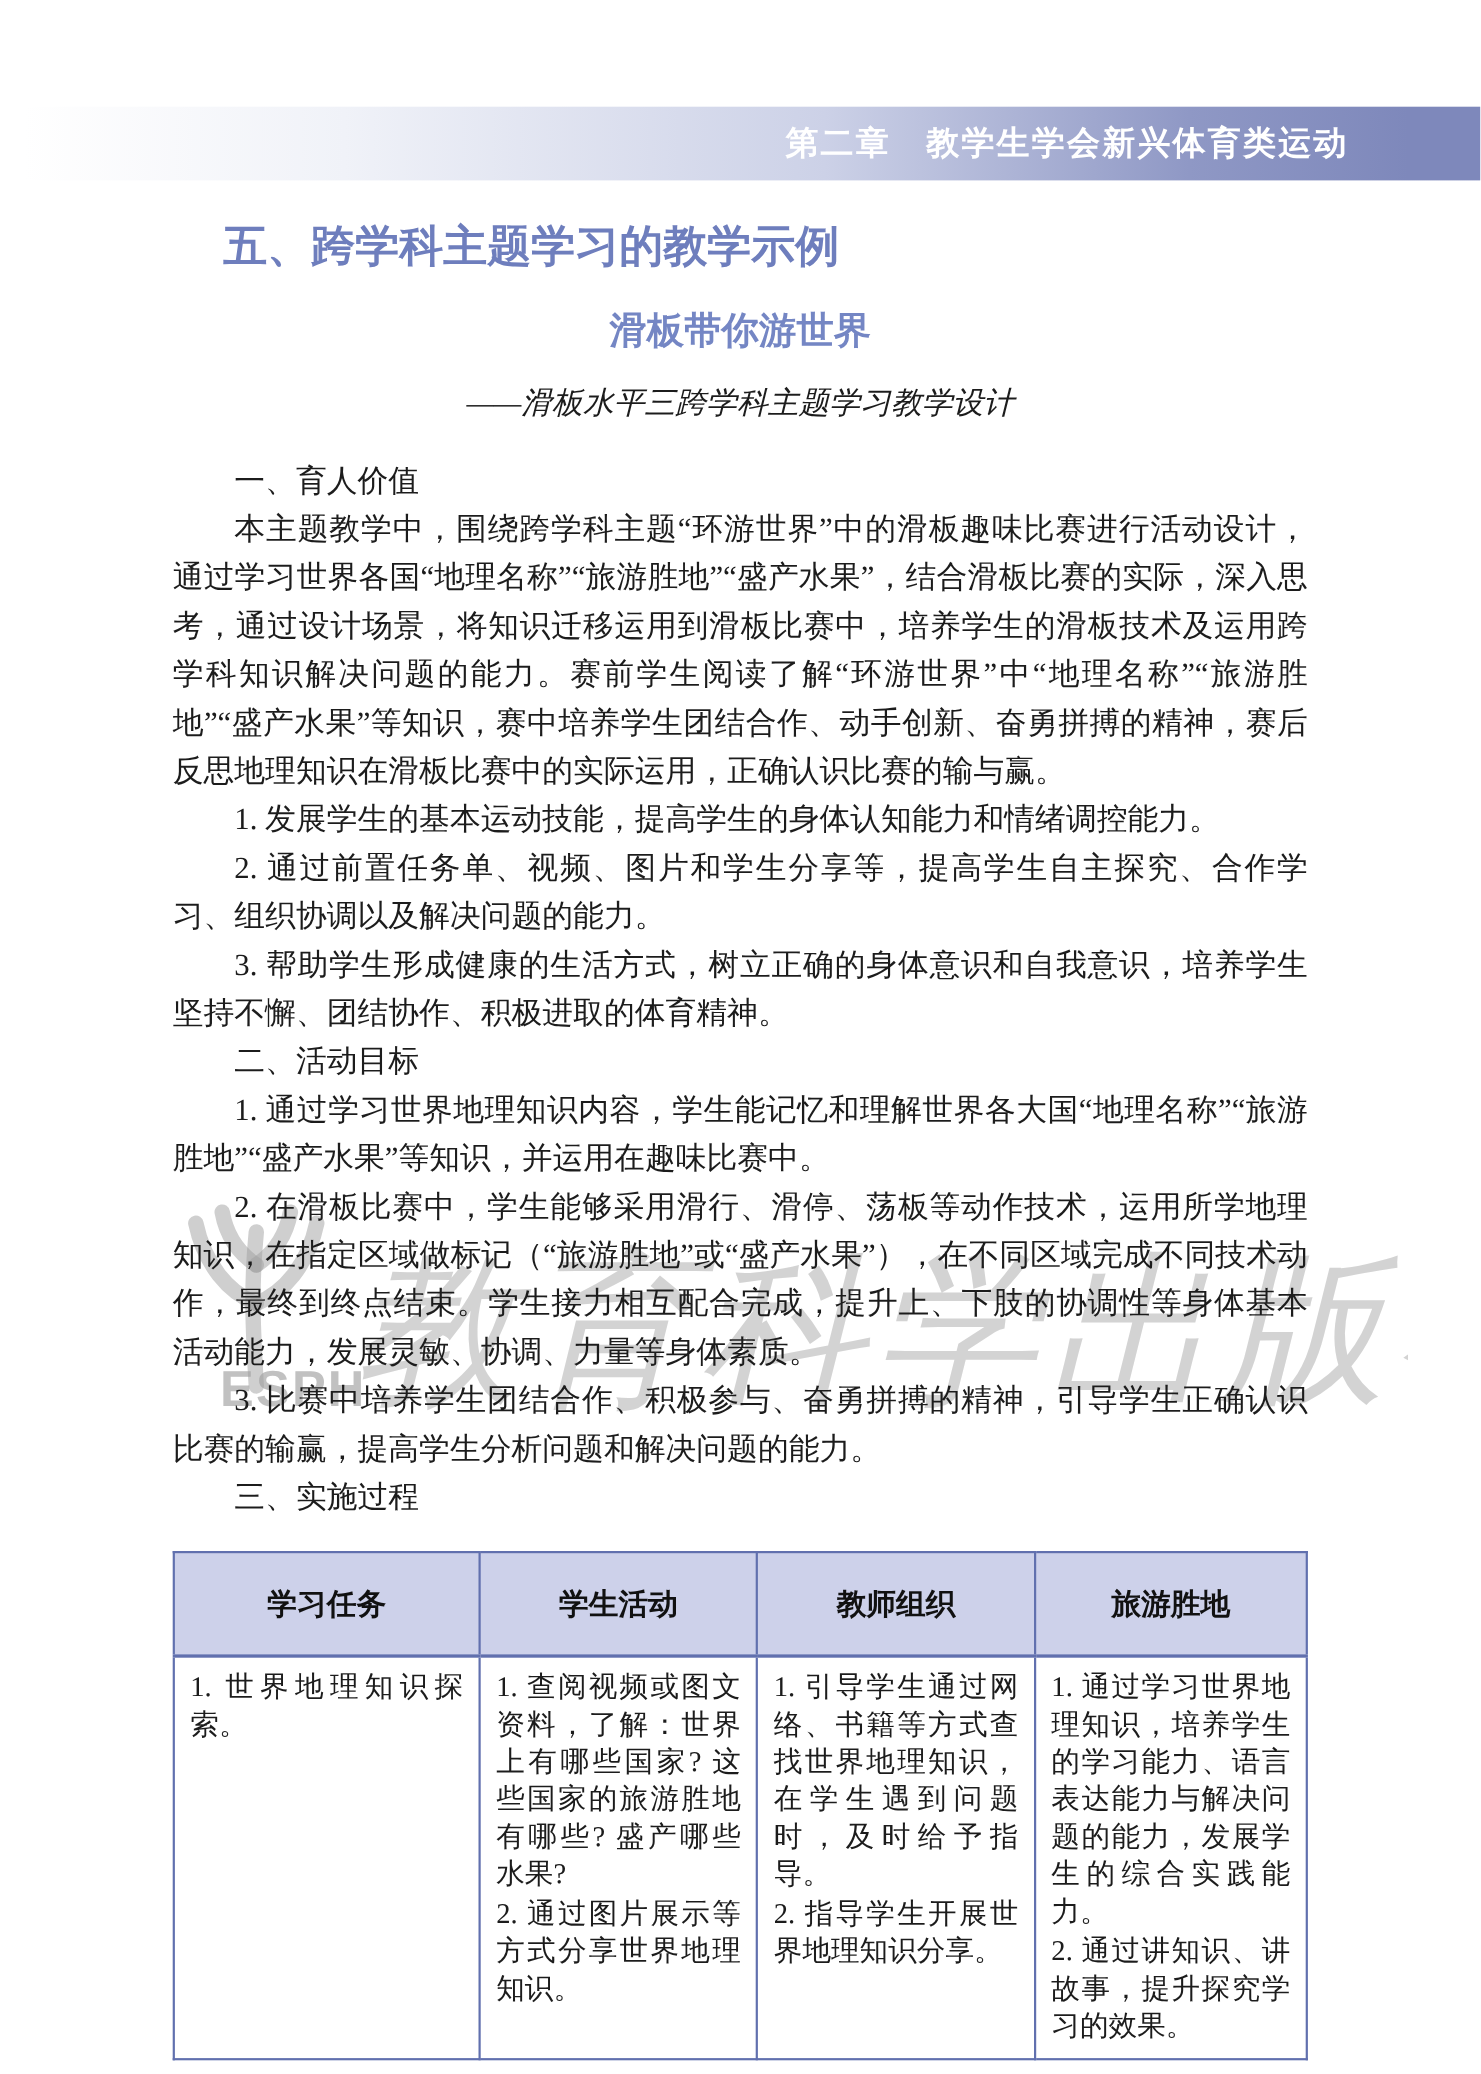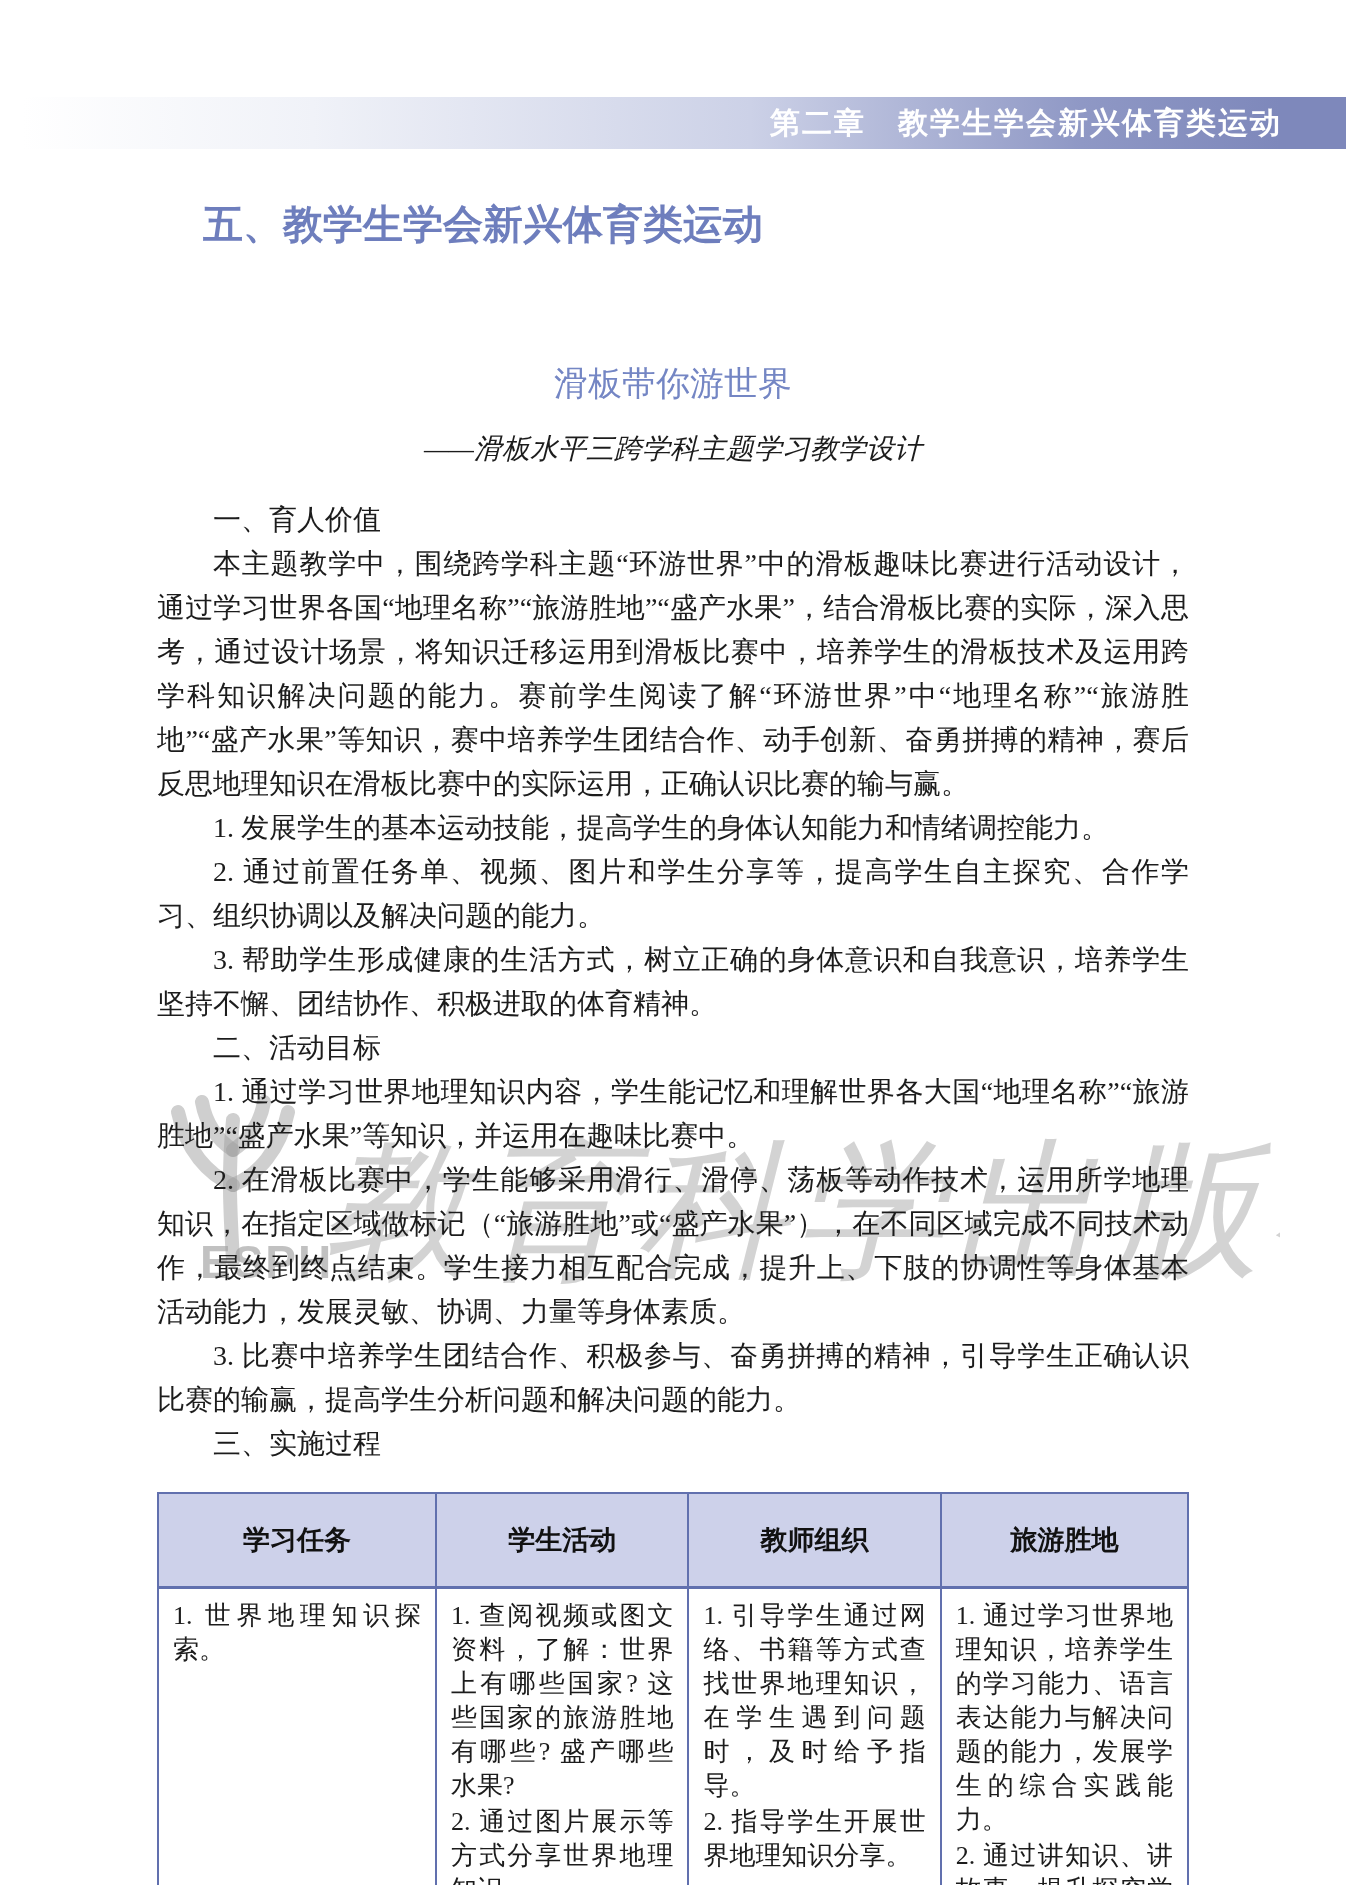--- a/index.html
+++ b/index.html
@@ -11,26 +11,26 @@
     background: #ffffff;
     overflow: hidden;
     font-family: "Liberation Serif", serif;
     color: #1c1c1c;
   }
 
   
   .chapter-bar {
     position: absolute;
     top: 97px; left: 22px; right: 0;
-    height: 52px;
+    height: 67px;
     background: linear-gradient(90deg, #ffffff 0%, #f0f2f8 22%, #ccd1e7 55%, #8f98c5 80%, #7e88bb 95%, #7e88bb 100%);
     display: flex;
     align-items: center;
     justify-content: flex-end;
-    padding-right: 64px;
+    padding-right: 120px;
     z-index: 2;
   }
   .chapter-bar-title {
     color: #ffffff;
     font-family: "Liberation Sans", sans-serif;
     font-size: 30px;
     font-weight: bold;
     letter-spacing: 2px;
     white-space: nowrap;
   }
@@ -76,25 +76,25 @@
   }
   .section-title {
     margin: 48px 0 0 46px;
     font-family: "Liberation Sans", sans-serif;
     font-weight: bold;
     font-size: 40px;
     line-height: 48px;
     color: #6e7ebd;
   }
   .topic-title {
-    margin-top: 116px;
+    margin-top: 34px;
     text-align: center;
     font-size: 34px;
     line-height: 40px;
-    font-weight: normal;
+    font-weight: bold;
     color: #7486c4;
   }
   .topic-subtitle {
     margin-top: 28px;
     text-align: center;
     font-style: italic;
     font-size: 28px;
     line-height: 34px;
     color: #1c1c1c;
   }
@@ -157,21 +157,21 @@
         <path d="M85 60 C 70 50, 58 34, 54 12"></path>
         <path d="M85 60 C 100 50, 112 34, 116 12"></path>
       </g>
     </svg>
     <div class="wm-abbr">ESPH</div>
     <div class="wm-script">教育科学出版社</div>
   </div>
 
   <div class="main">
 
-    <h1 class="section-title">五、教学生学会新兴体育类运动</h1>
+    <h1 class="section-title">五、跨学科主题学习的教学示例</h1>
 
     <div class="topic-title">滑板带你游世界</div>
 
     <div class="topic-subtitle">——滑板水平三跨学科主题学习教学设计</div>
 
     <div class="body-text">
       <p>一、育人价值</p>
 
       <p>本主题教学中，围绕跨学科主题“环游世界”中的滑板趣味比赛进行活动设计，通过学习世界各国“地理名称”“旅游胜地”“盛产水果”，结合滑板比赛的实际，深入思考，通过设计场景，将知识迁移运用到滑板比赛中，培养学生的滑板技术及运用跨学科知识解决问题的能力。赛前学生阅读了解“环游世界”中“地理名称”“旅游胜地”“盛产水果”等知识，赛中培养学生团结合作、动手创新、奋勇拼搏的精神，赛后反思地理知识在滑板比赛中的实际运用，正确认识比赛的输与赢。</p>
       <p>1. 发展学生的基本运动技能，提高学生的身体认知能力和情绪调控能力。</p>

